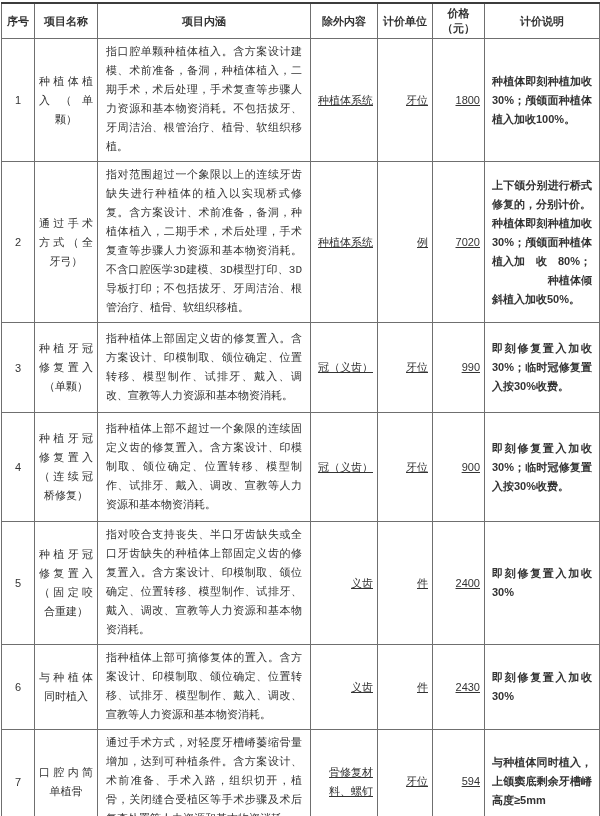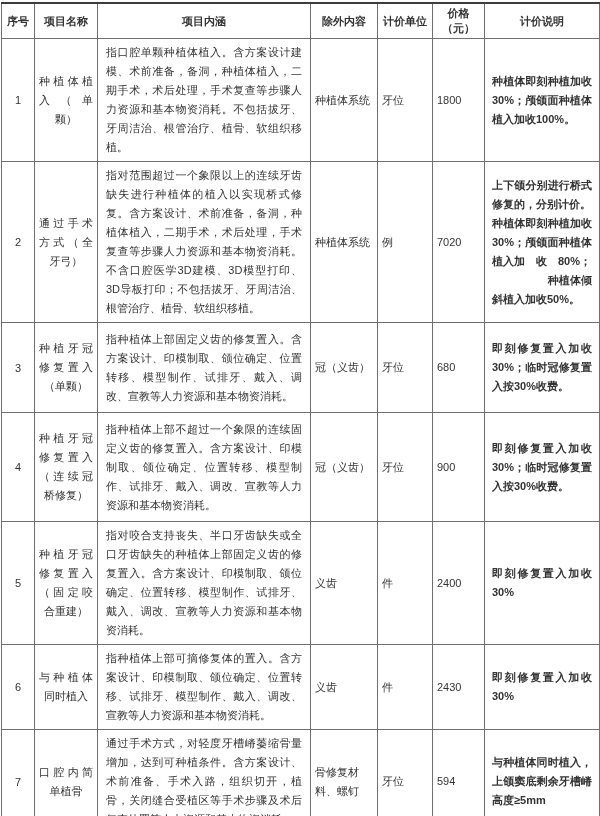--- a/index.html
+++ b/index.html
@@ -45,24 +45,26 @@
     text-align-last: center;
     text-justify: inter-character;
     line-height: 19px;
     padding: 16px 4px;
   }
   td.c-content {
     text-align: justify;
     text-justify: inter-character;
     line-height: 19px;
     padding: 4px 8px;
+    font-family: Liberation Mono, monospace;
   }
   td.c-excluded, td.c-unit, td.c-price {
-    text-align: left;
+    text-align: right;
     line-height: 19px;
+    text-decoration: underline;
   }
   td.c-remark {
     text-align: justify;
     text-justify: inter-character;
     white-space: pre-line;
     line-height: 19px;
     padding: 4px 7px;
     font-weight: bold;
   }
 </style>
@@ -112,21 +114,21 @@
         <td class="c-remark">上下颌分别进行桥式修复的，分别计价。
 种植体即刻种植加收30%；颅颌面种植体植入加　收　80%；
 　　　　　种植体倾斜植入加收50%。</td>
       </tr>
       <tr style="height:85px">
         <td class="c-no">3</td>
         <td class="c-name">种植牙冠修复置入（单颗）</td>
         <td class="c-content">指种植体上部固定义齿的修复置入。含方案设计、印模制取、颌位确定、位置转移、模型制作、试排牙、戴入、调改、宣教等人力资源和基本物资消耗。</td>
         <td class="c-excluded">冠（义齿）</td>
         <td class="c-unit">牙位</td>
-        <td class="c-price">680</td>
+        <td class="c-price">990</td>
         <td class="c-remark">即刻修复置入加收30%；临时冠修复置入按30%收费。</td>
       </tr>
       <tr style="height:77px">
         <td class="c-no">4</td>
         <td class="c-name">种植牙冠修复置入（连续冠桥修复）</td>
         <td class="c-content">指种植体上部不超过一个象限的连续固定义齿的修复置入。含方案设计、印模制取、颌位确定、位置转移、模型制作、试排牙、戴入、调改、宣教等人力资源和基本物资消耗。</td>
         <td class="c-excluded">冠（义齿）</td>
         <td class="c-unit">牙位</td>
         <td class="c-price">900</td>
         <td class="c-remark">即刻修复置入加收30%；临时冠修复置入按30%收费。</td>

